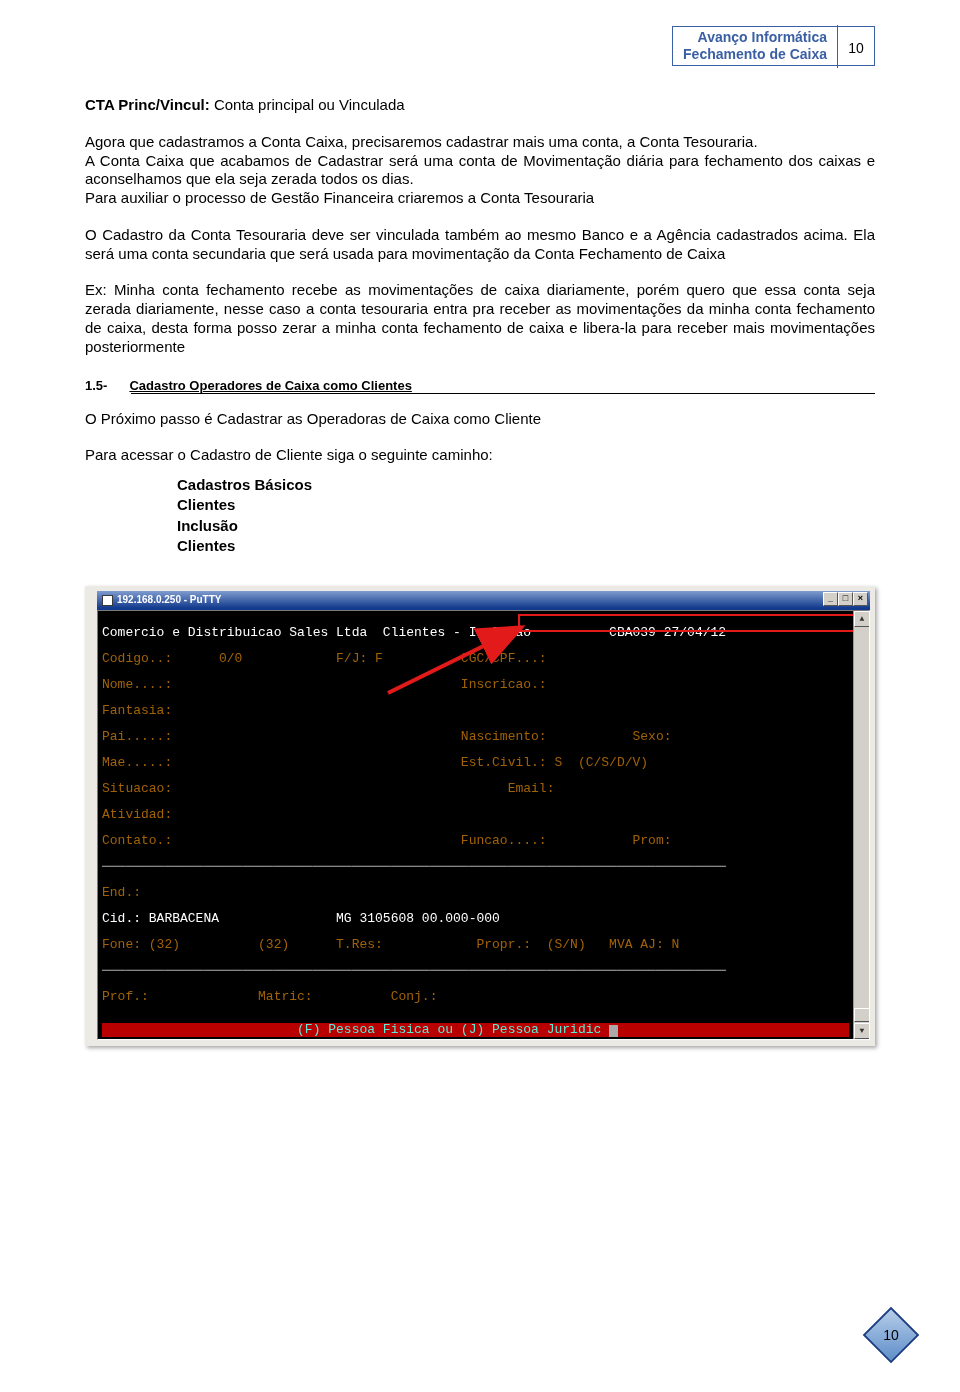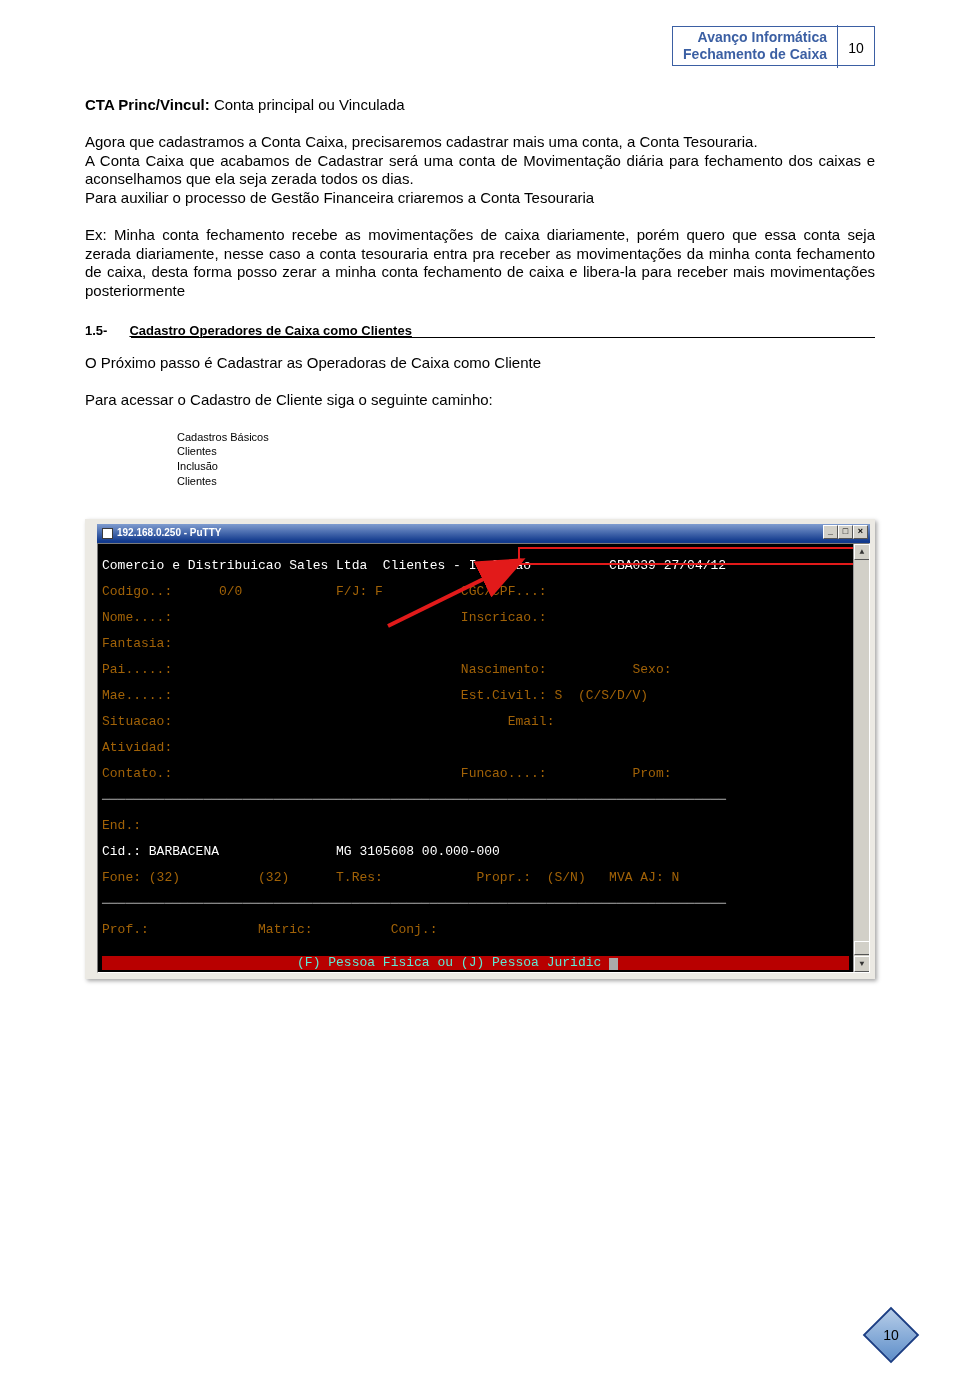--- a/index.html
+++ b/index.html
@@ -55,24 +55,24 @@
     font-weight: bold;
   }
   .section-title .num { margin-right: 22px; }
   .section-title .title-text { text-decoration: underline; }
   .section-hr {
     border-bottom: 1px solid #000;
     margin-top: -2px;
     margin-left: 46px;
   }
   .indent-list {
-    margin-top: 20px;
+    margin-top: 10px;
     margin-left: 92px;
-    font-weight: normal;
-    font-size: 11px;
+    font-weight: bold;
+    font-size: 15px;
     line-height: 1.35;
   }
   .term-wrap {
     margin-top: 30px;
     width: 790px;
     background: #eceae4;
     padding: 5px 5px 6px 12px;
     box-shadow: 2px 2px 4px rgba(0,0,0,0.35);
   }
   .titlebar {
@@ -234,20 +234,21 @@
 
   <div class="content">
     <div>
       <span class="bold">CTA Princ/Vincul:</span>
       <span>Conta principal ou Vinculada</span>
     </div>
 
     <div class="para">Agora que cadastramos a Conta Caixa, precisaremos cadastrar mais uma conta, a Conta Tesouraria.</div>
     <div style="margin-top:0" class="para">A Conta Caixa que acabamos de Cadastrar será uma conta de Movimentação diária para fechamento dos caixas e aconselhamos que ela seja zerada todos os dias.</div>
     <div style="margin-top:0" class="para">Para auxiliar o processo de Gestão Financeira criaremos a Conta Tesouraria</div>
+    <div class="para">O Cadastro da Conta Tesouraria deve ser vinculada também ao mesmo Banco e a Agência cadastrados acima. Ela será uma conta secundaria que será usada para movimentação da Conta Fechamento de Caixa</div>
     <div class="para">Ex: Minha conta fechamento recebe as movimentações de caixa diariamente, porém quero que essa conta seja zerada diariamente, nesse caso a conta tesouraria entra pra receber as movimentações da minha conta fechamento de caixa, desta forma posso zerar a minha conta fechamento de caixa e libera-la para receber mais movimentações posteriormente</div>
 
     <div class="section-title">
       <span class="num">1.5-</span><span class="title-text">Cadastro Operadores de Caixa como Clientes</span>
     </div>
     <div class="section-hr"></div>
 
     <div class="para" style="margin-top:16px">O Próximo passo é Cadastrar as Operadoras de Caixa como Cliente</div>
     <div class="para">Para acessar o Cadastro de Cliente siga o seguinte caminho:</div>
 

